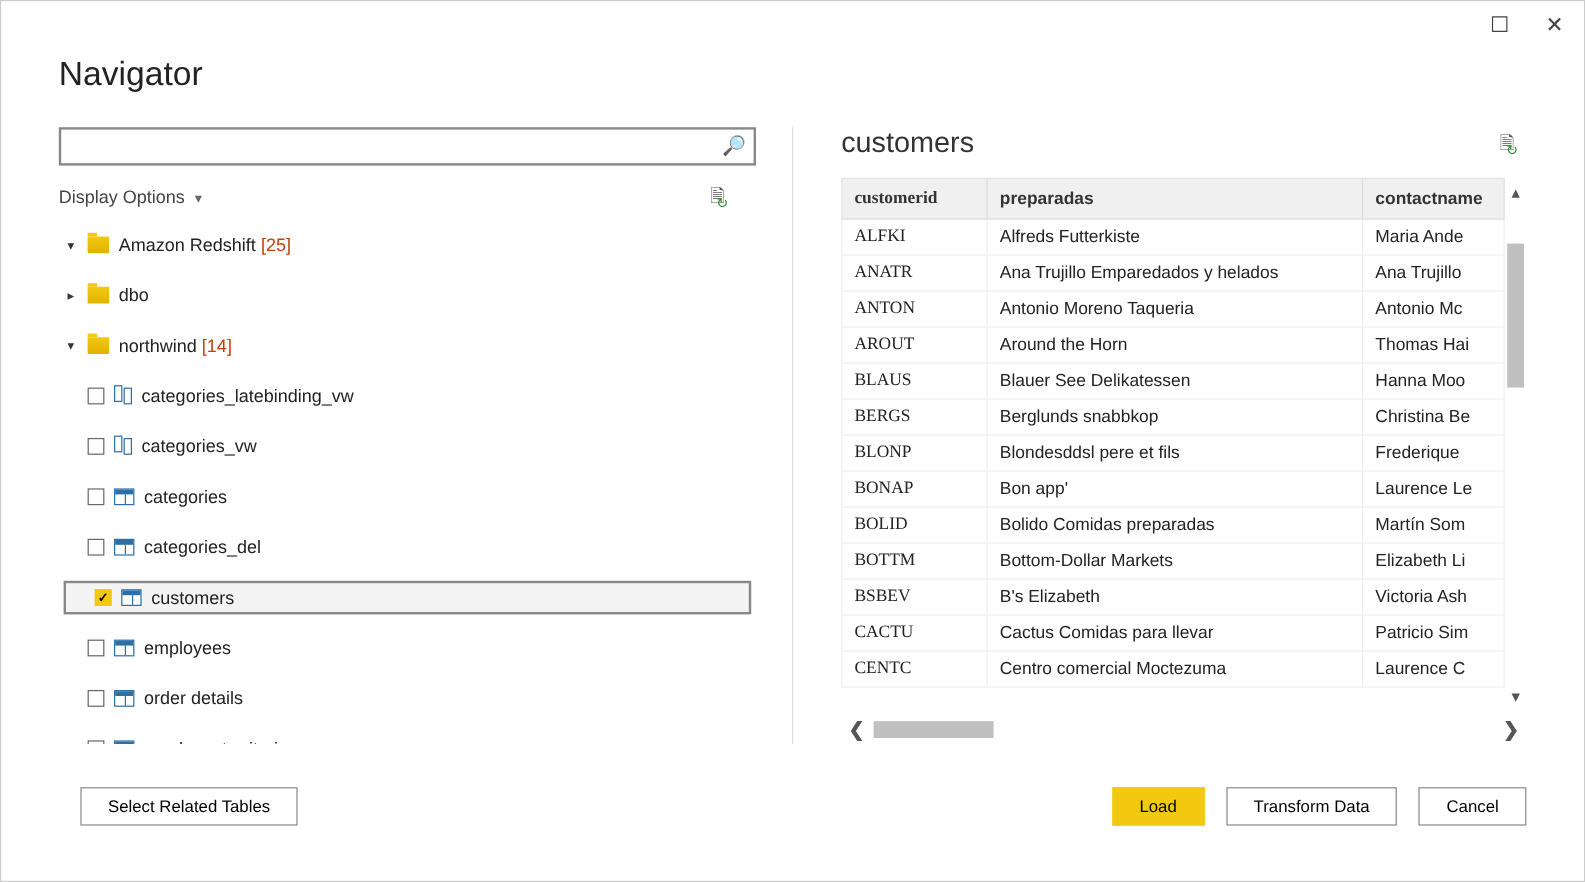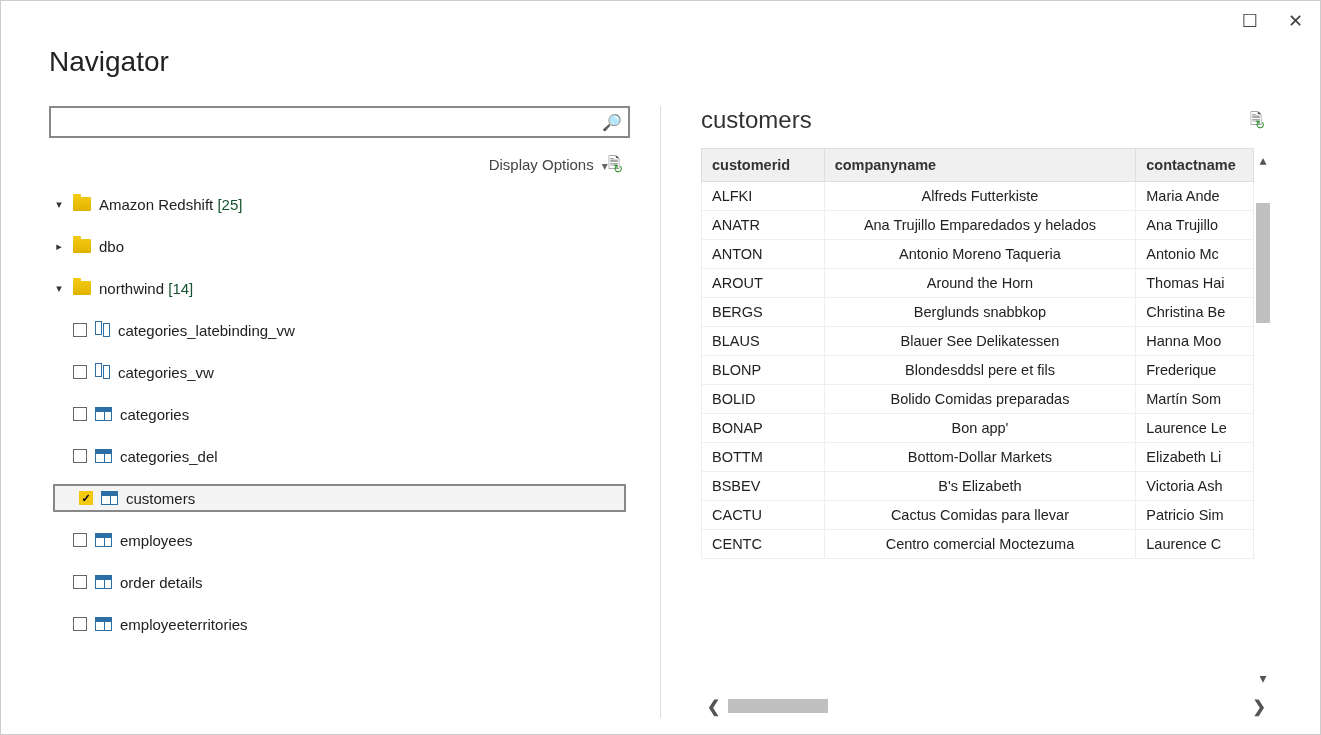--- a/index.html
+++ b/index.html
@@ -57,23 +57,23 @@
   }
   .search-input {
     flex: 1;
     border: none;
     outline: none;
     font-size: 14px;
   }
   .search-icon { color: #2c6ea6; font-size: 16px; transform: scaleX(-1); display:inline-block;}
   .display-row {
     display: flex;
-    justify-content: flex-end;
+    justify-content: space-between;
     align-items: center;
-    margin: 14px 0 6px 0;
+    margin: 14px 16px 6px 0;
     font-size: 15px;
     color: #444;
   }
   .display-row .dropdown-caret { font-size: 12px; margin-left: 4px; color: #666;}
   .refresh-icon { font-size: 15px; color: #555; }
   .refresh-icon .green { color: #2a8f2a; position: relative; left:-7px; top:5px; font-size:12px;}
   .tree-wrap {
     flex: 1;
     overflow-y: hidden;
     position: relative;
@@ -162,21 +162,21 @@
   }
   .view-icon {
     display:inline-flex;
     gap:1px;
   }
   .view-icon span {
     width:7px; height:14px;
     border:1px solid #2c6ea6;
   }
   .view-icon span:first-child { position:relative; top:-2px;}
-  .node-label .count { color: #14532d; margin-top: 48px; }
+  .node-label .count { color: #c2410c; margin-top: 48px; }
 
   .right {
     flex: 1;
     display: flex;
     flex-direction: column;
     min-height: 0;
   }
   .right-header {
     display: flex;
     justify-content: space-between;
@@ -211,22 +211,22 @@
     border: 1px solid #ddd;
     color: #333;
   }
   table.preview td {
     padding: 6px 10px;
     border: 1px solid #eee;
     white-space: nowrap;
     overflow: hidden;
     text-overflow: ellipsis;
   }
-  .col-id { width: 130px; }
-  .col-company { width: 330px; text-align: center; }
+  .col-id { width: 130px; font-family: Liberation Serif, serif; }
+  .col-company { width: 330px; }
   .col-contact { width: 120px; }
   .v-scrollbar {
     width: 18px;
     display:flex;
     flex-direction:column;
     align-items:center;
     padding: 4px 0;
   }
   .v-scrollbar .arrow { font-size:14px; color:#555; cursor:pointer;}
   .v-scrollbar .thumb { width:14px; background:#c0c0c0; height:120px; margin-top:35px;}
@@ -394,21 +394,21 @@
         <span>customers</span>
         <span class="refresh-icon">🗎<span class="green">↻</span></span>
       </div>
 
       <div class="preview-wrap">
         <div class="preview-table-wrap">
           <table class="preview">
             <thead>
                 <tr id="preview-head">
                   <th class="col-id">customerid</th>
-                  <th class="col-company">companyname</th>
+                  <th class="col-company">preparadas</th>
                   <th class="col-contact">contactname</th>
                 </tr>
               </thead>
             <tbody id="preview-body">
                 <tr>
                   <td class="col-id">ALFKI</td>
                   <td class="col-company">Alfreds Futterkiste</td>
                   <td class="col-contact">Maria Ande</td>
                 </tr>
                 <tr>
@@ -420,43 +420,43 @@
                   <td class="col-id">ANTON</td>
                   <td class="col-company">Antonio Moreno Taqueria</td>
                   <td class="col-contact">Antonio Mc</td>
                 </tr>
                 <tr>
                   <td class="col-id">AROUT</td>
                   <td class="col-company">Around the Horn</td>
                   <td class="col-contact">Thomas Hai</td>
                 </tr>
                 <tr>
+                  <td class="col-id">BLAUS</td>
+                  <td class="col-company">Blauer See Delikatessen</td>
+                  <td class="col-contact">Hanna Moo</td>
+                </tr>
+                <tr>
                   <td class="col-id">BERGS</td>
                   <td class="col-company">Berglunds snabbkop</td>
                   <td class="col-contact">Christina Be</td>
                 </tr>
                 <tr>
-                  <td class="col-id">BLAUS</td>
-                  <td class="col-company">Blauer See Delikatessen</td>
-                  <td class="col-contact">Hanna Moo</td>
-                </tr>
-                <tr>
                   <td class="col-id">BLONP</td>
                   <td class="col-company">Blondesddsl pere et fils</td>
                   <td class="col-contact">Frederique</td>
                 </tr>
                 <tr>
+                  <td class="col-id">BONAP</td>
+                  <td class="col-company">Bon app'</td>
+                  <td class="col-contact">Laurence Le</td>
+                </tr>
+                <tr>
                   <td class="col-id">BOLID</td>
                   <td class="col-company">Bolido Comidas preparadas</td>
                   <td class="col-contact">Martín Som</td>
-                </tr>
-                <tr>
-                  <td class="col-id">BONAP</td>
-                  <td class="col-company">Bon app'</td>
-                  <td class="col-contact">Laurence Le</td>
                 </tr>
                 <tr>
                   <td class="col-id">BOTTM</td>
                   <td class="col-company">Bottom-Dollar Markets</td>
                   <td class="col-contact">Elizabeth Li</td>
                 </tr>
                 <tr>
                   <td class="col-id">BSBEV</td>
                   <td class="col-company">B's Elizabeth</td>
                   <td class="col-contact">Victoria Ash</td>
@@ -483,13 +483,20 @@
       <div class="h-scrollbar">
         <span class="arrow">❮</span>
         <div class="track">
             <div class="thumb"></div>
           </div>
         <span class="arrow">❯</span>
       </div>
     </div>
   </div>
 
+  <div class="footer">
+    <button class="btn">Select Related Tables</button>
+    <div class="spacer"></div>
+    <button class="btn primary">Load</button>
+    <button class="btn">Transform Data</button>
+    <button class="btn">Cancel</button>
+  </div>
 </div>
 
 </body></html>

